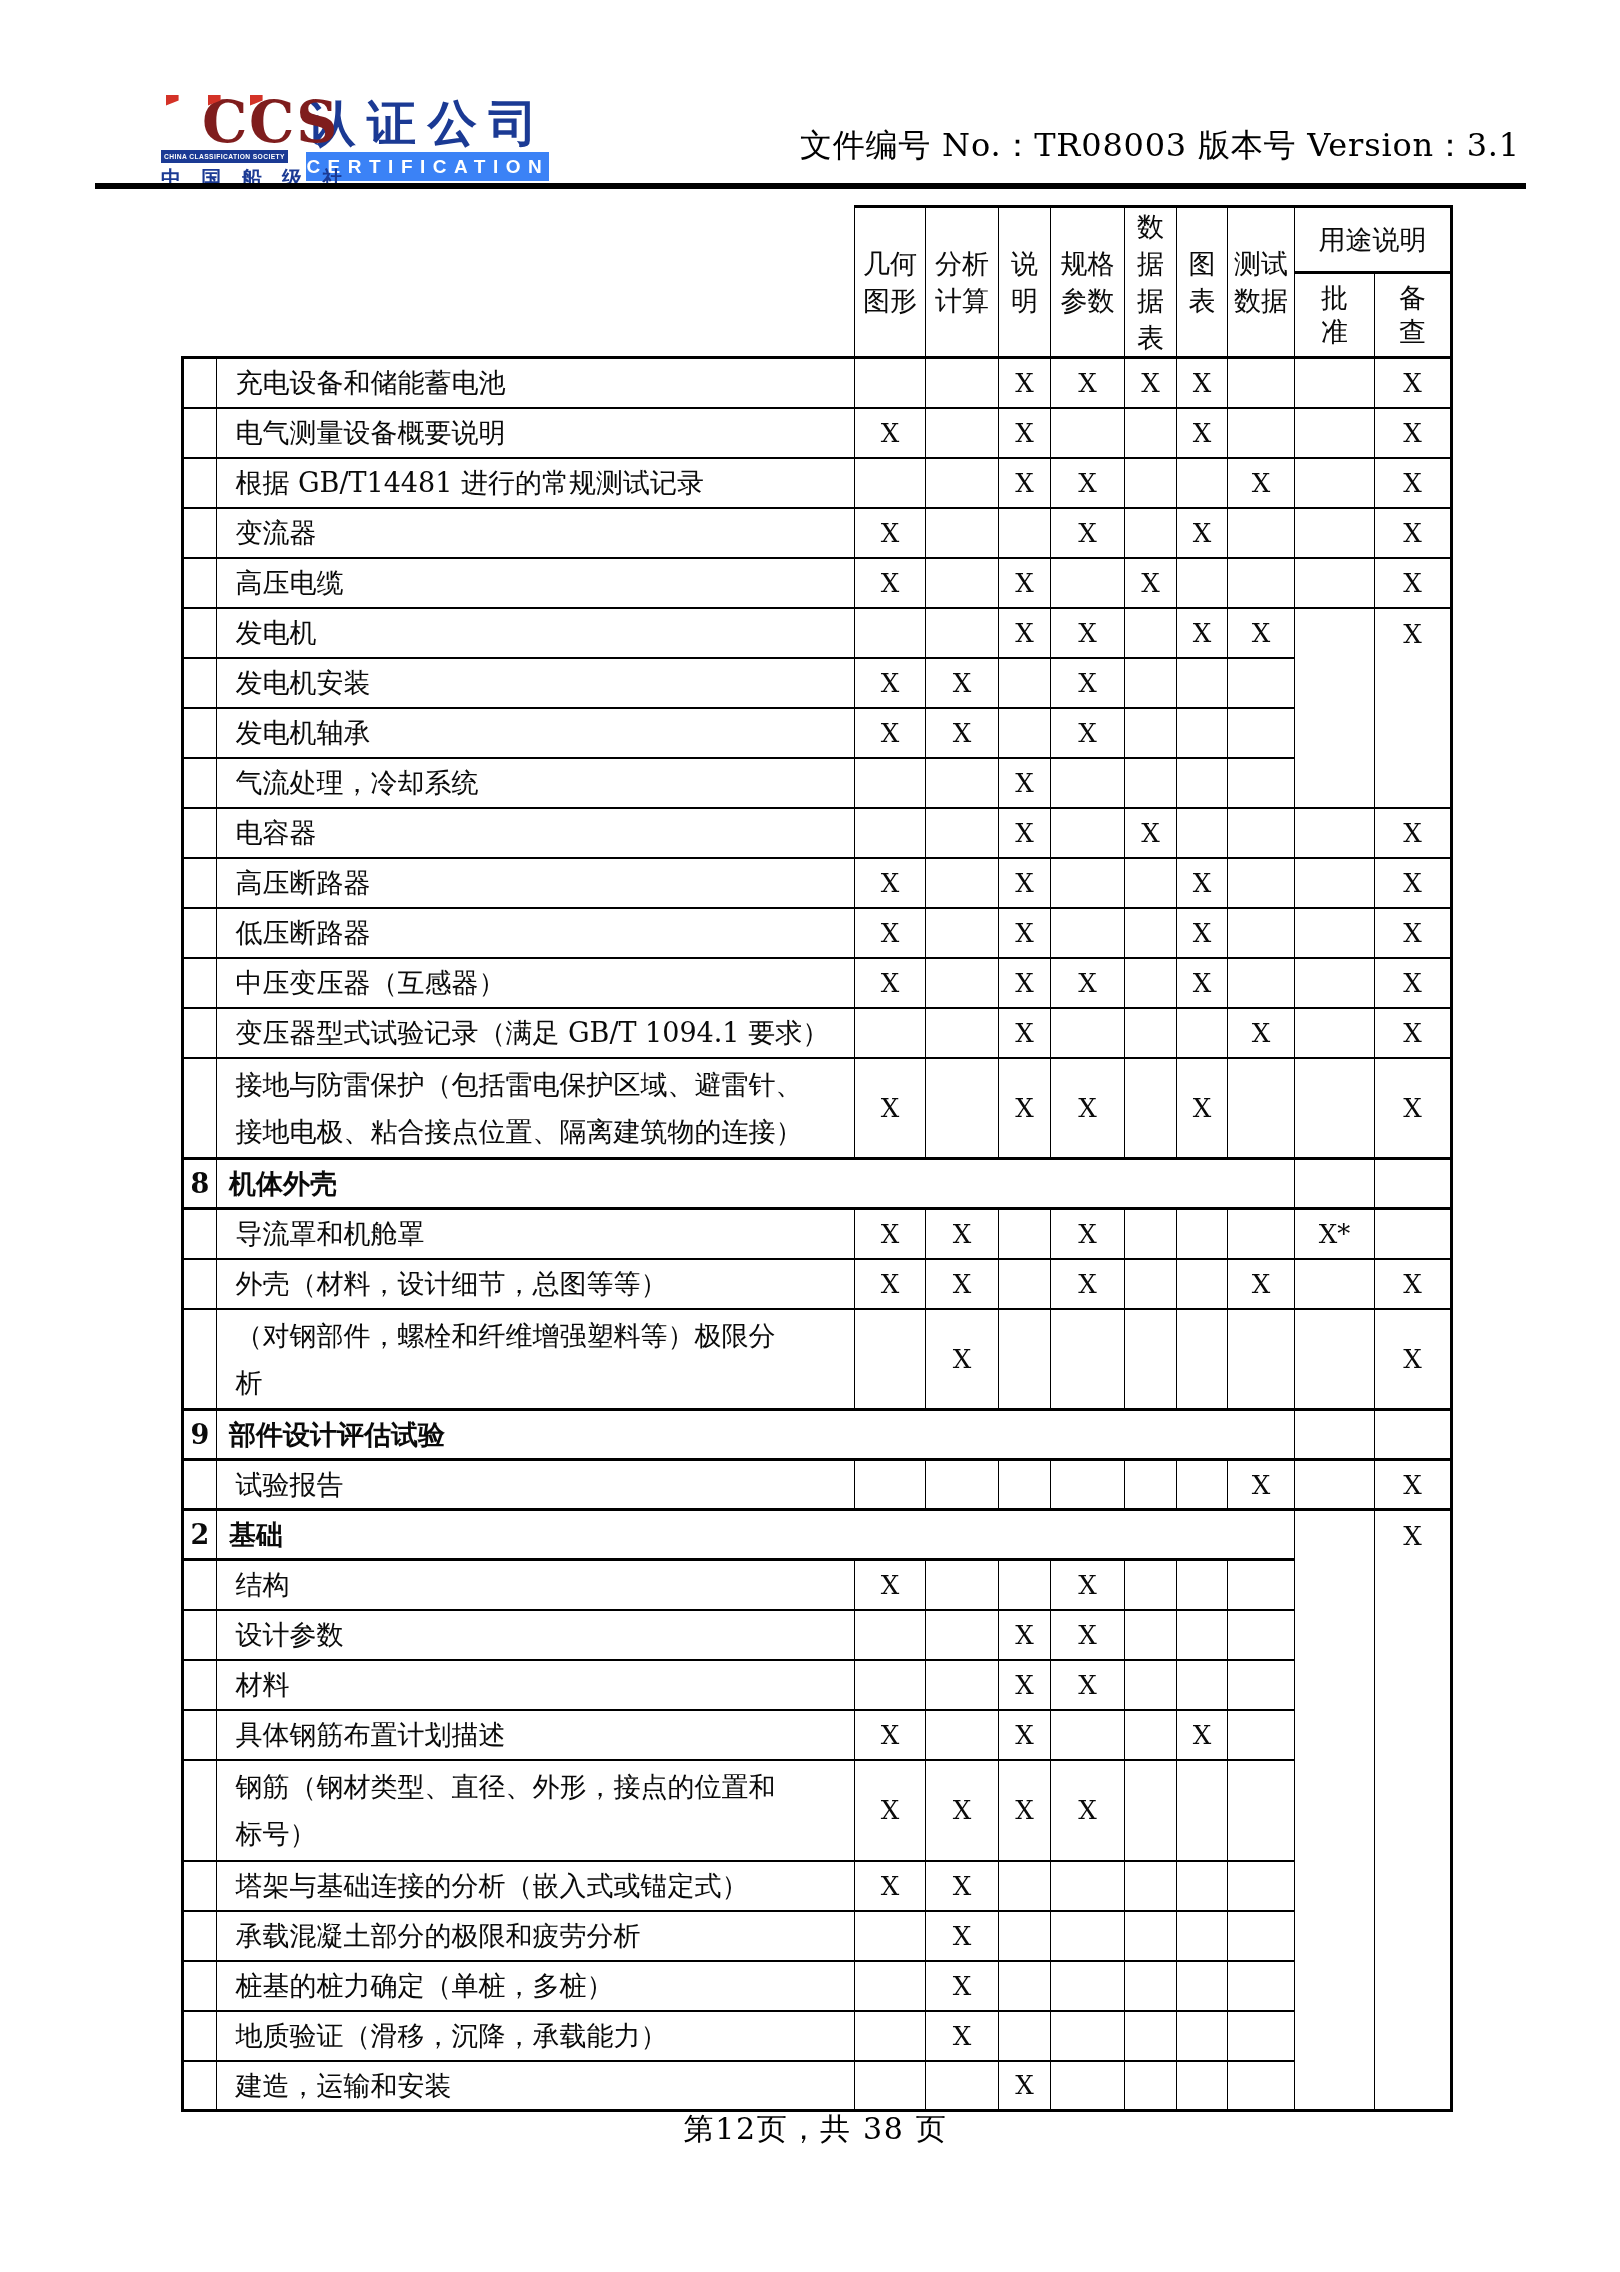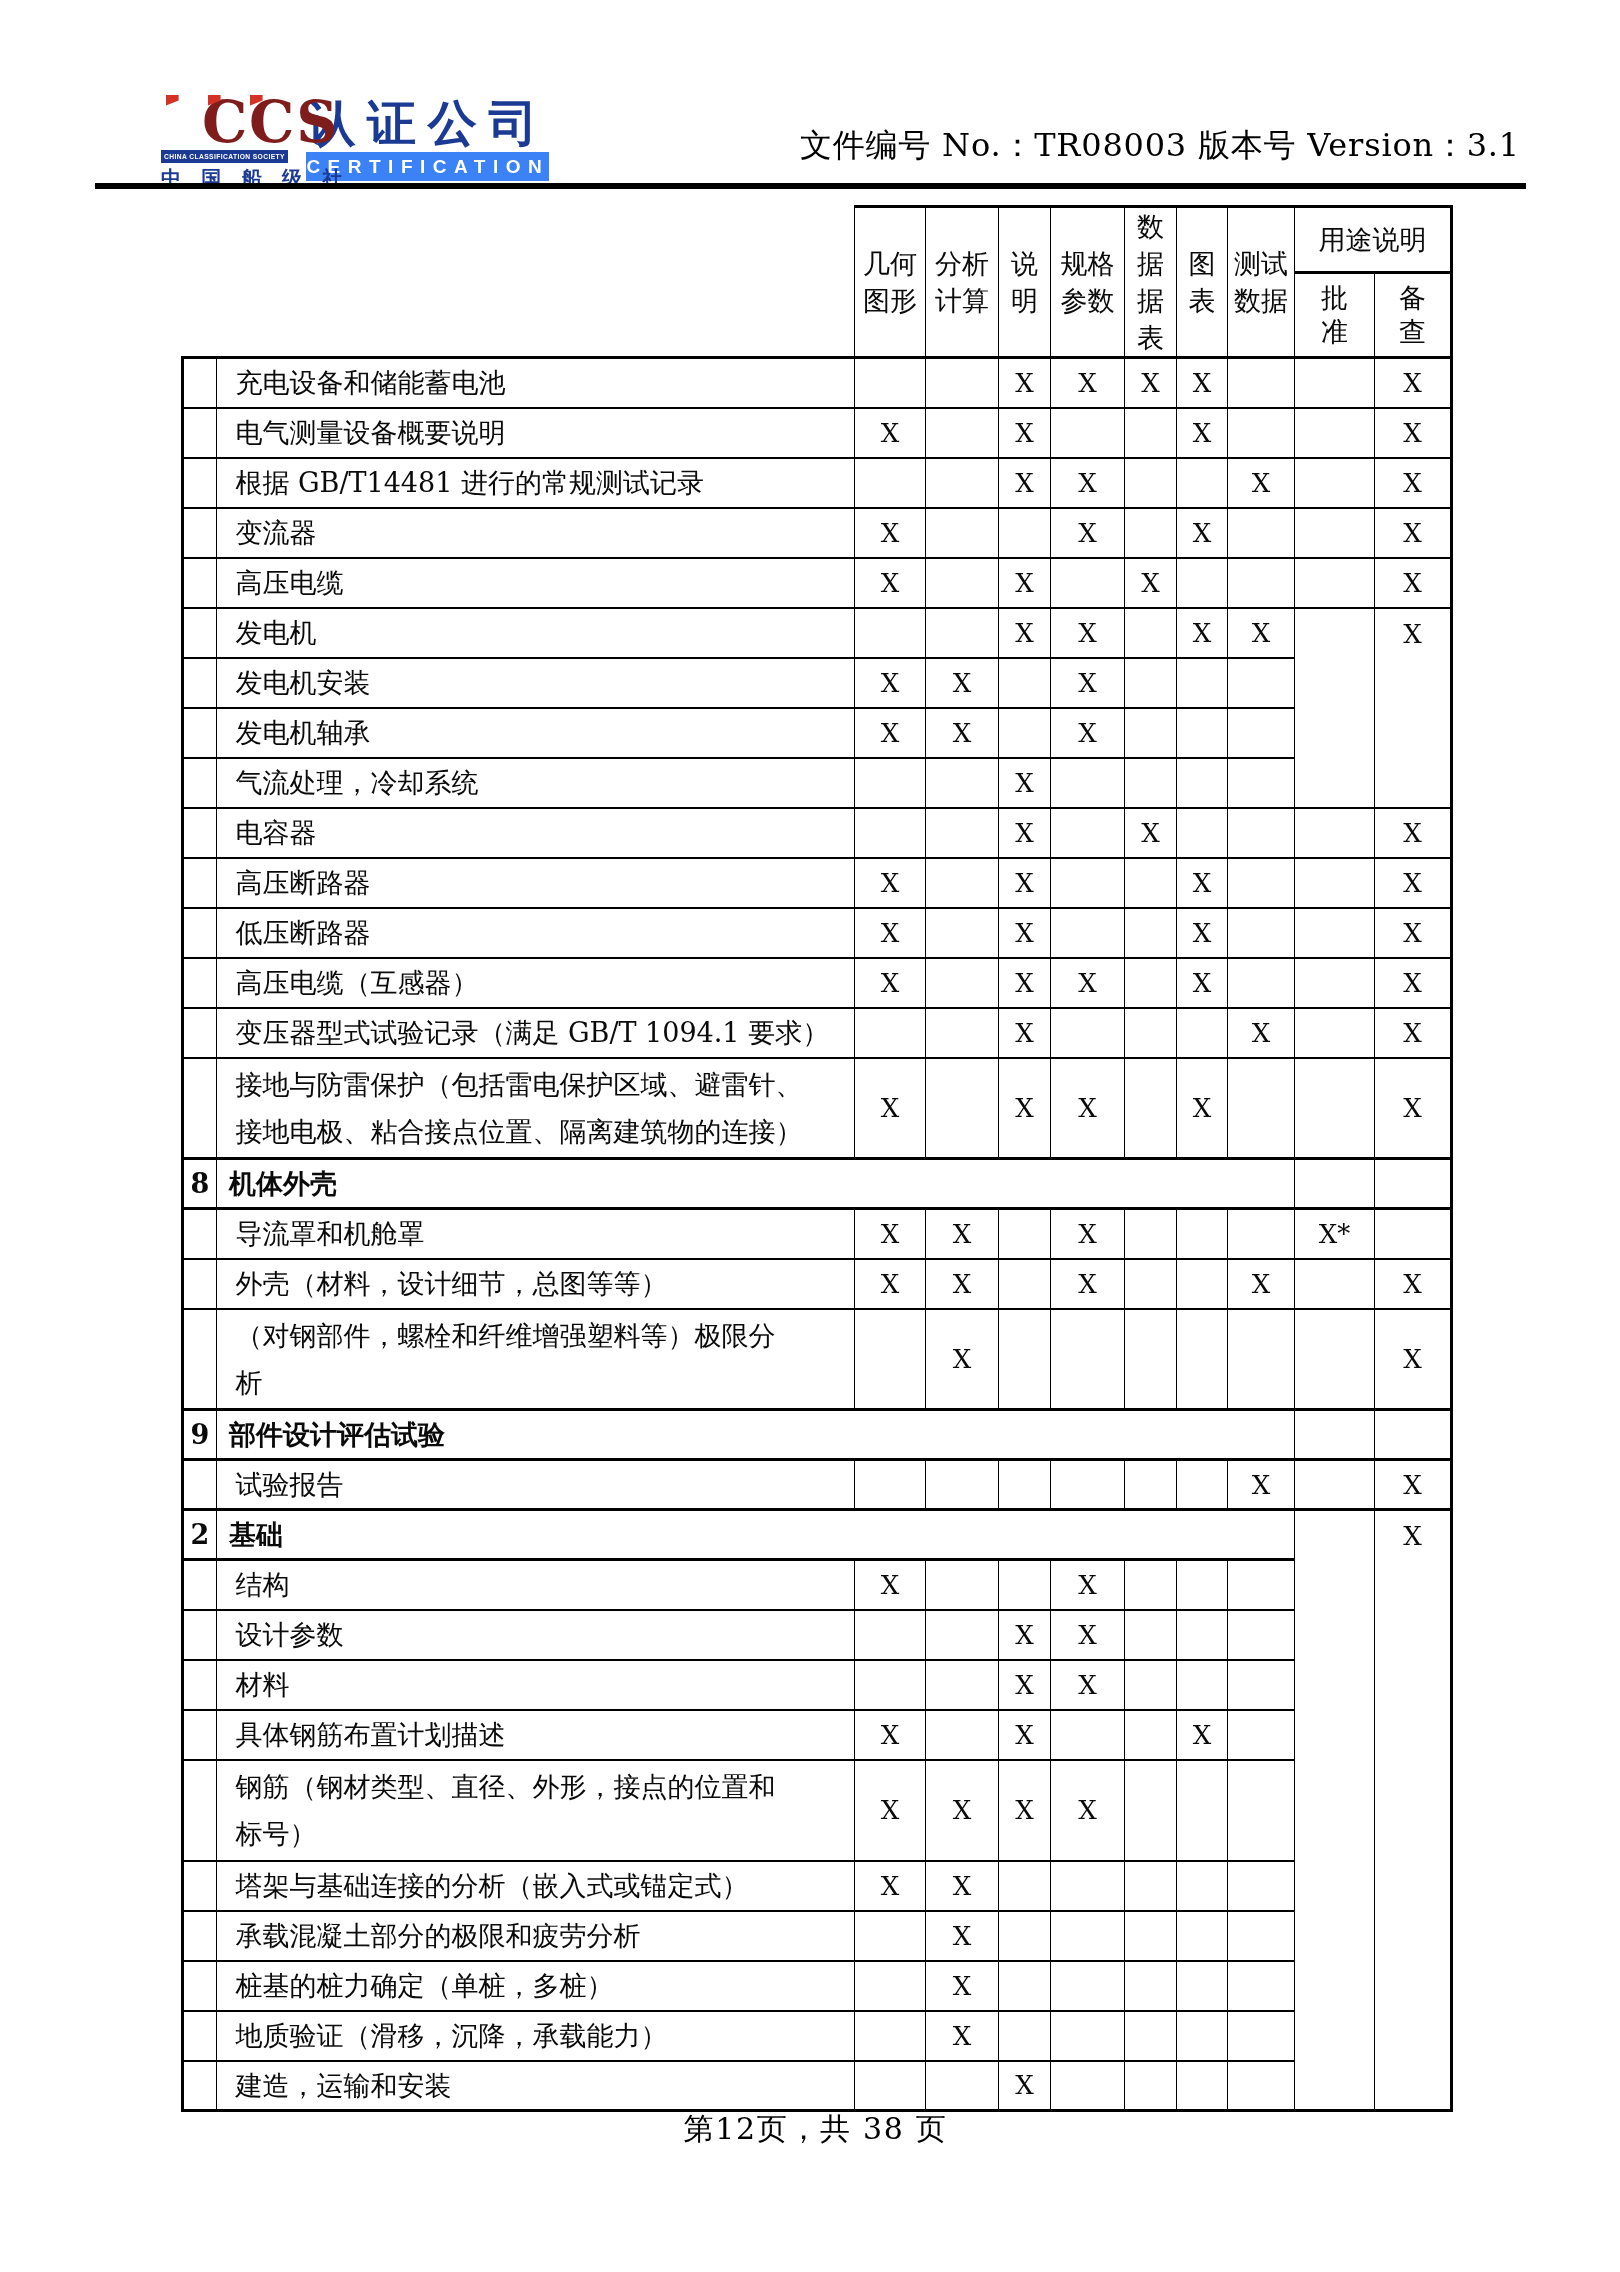--- a/index.html
+++ b/index.html
@@ -289,21 +289,21 @@
           <td class="mk">X</td>
           <td class="mk"></td>
           <td class="mk"></td>
           <td class="mk">X</td>
           <td class="mk"></td>
           <td class="mk"></td>
           <td class="mk col-last">X</td>
         </tr>
         <tr>
           <td class="num"></td>
-          <td class="name">高压电缆（互感器）</td>
+          <td class="name">中压变压器（互感器）</td>
           <td class="mk">X</td>
           <td class="mk"></td>
           <td class="mk">X</td>
           <td class="mk">X</td>
           <td class="mk"></td>
           <td class="mk">X</td>
           <td class="mk"></td>
           <td class="mk"></td>
           <td class="mk col-last">X</td>
         </tr>

